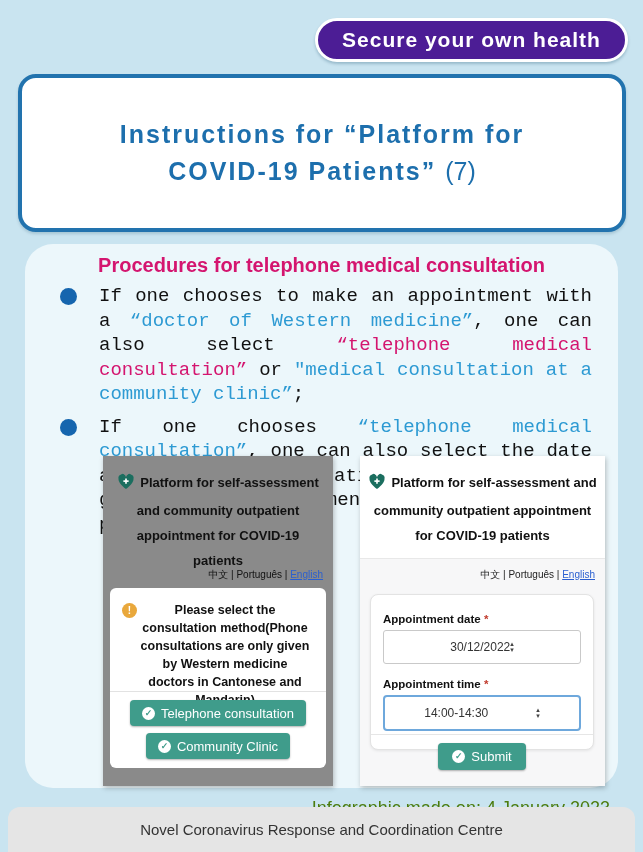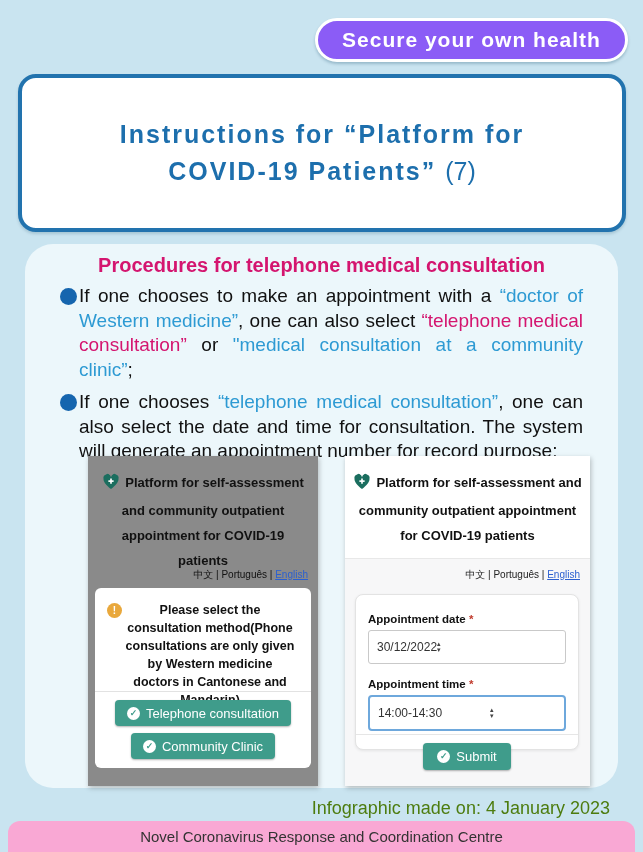--- a/index.html
+++ b/index.html
@@ -8,21 +8,21 @@
     position:relative;
     width:643px; height:852px;
     background:#c9e4f0;
     font-family:"Liberation Sans", sans-serif;
     overflow:hidden;
   }
 
   
   .badge {
     position:absolute; top:18px; left:315px; width:313px; height:44px;
-    background:#8b5cf6; border:3px solid #ffffff; border-radius:999px;
+    background:#4c1d95; border:3px solid #ffffff; border-radius:999px;
     display:flex; align-items:center; justify-content:center;
     box-shadow:0 2px 3px rgba(0,60,90,.25);
   }
   .badge span {
     color:#ffffff; font-size:21px; font-weight:bold; letter-spacing:1px;
   }
 
   
   .title-box {
     position:absolute; top:74px; left:18px; width:608px; height:158px;
@@ -39,35 +39,35 @@
   
   .panel {
     position:absolute; top:244px; left:25px; width:593px; height:544px;
     background:#ecf7fb; border-radius:28px;
   }
   .panel-heading {
     margin-top:10px; text-align:center;
     color:#d4156f; font-size:20px; font-weight:bold;
   }
   .bullets { margin:7px 26px 0 35px; }
-  .bullet { display:flex; gap:2px; margin-bottom:8px; }
+  .bullet { display:flex; gap:22px; margin-bottom:8px;font-family:Liberation Mono, monospace; }
   .bullet .dot {
     flex:0 0 17px; width:17px; height:17px; margin-top:4px;
     background:#1565ae; border-radius:50%;
   }
   .bullet .btext {
     font-size:19px; line-height:24.5px; color:#111;
     text-align:justify; width:504px;
   }
   .txt-blue { color:#2d9ad3; }
   .txt-pink { color:#d4156f; }
 
   
   .shot { position:absolute; top:212px; height:330px; overflow:hidden;
-          box-shadow:1px 2px 5px rgba(0,0,0,.25); }
+          box-shadow:1px 2px 5px rgba(0,0,0,.25);margin-left:15px; }
   .shot-left  { left:63px;  width:230px; background:#8a8a8a; }
   .shot-right { left:320px; width:245px; background:#ffffff; }
 
   .app-header { padding:14px 8px 0 8px; text-align:center; }
   .app-header .hline {
     font-size:13px; font-weight:bold; color:#111; line-height:25px;
   }
   .heart-icon { display:inline-block; vertical-align:-3px; margin-right:5px; }
 
   .lang-row {
@@ -120,37 +120,37 @@
   }
   .form-label {
     margin:0 12px; font-size:11.5px; font-weight:bold; color:#111;
   }
   .form-label.first { margin-top:18px; }
   .form-label.second { margin-top:14px; }
   .req { color:#c0392b; }
   .select-box {
     margin:5px 12px 0 12px; height:26px;
     border:1px solid #c9c9c9; border-radius:3px; background:#ffffff;
-    display:flex; align-items:center; justify-content:flex-start;
+    display:flex; align-items:center; justify-content:center;
     padding:16px 8px; font-size:12px; color:#333; cursor:pointer;
   }
   .select-box.focused { border:2px solid #6ea8dc; border-radius:4px;gap:48px; }
   .updown-icon { display:flex; flex-direction:column; font-size:7px; line-height:6px; color:#444; }
   .form-divider { position:absolute; left:0; right:0; top:139px; border-top:1px solid #e6e6e6; }
   .submit-row { position:absolute; left:0; right:0; top:148px; display:flex; justify-content:center; }
   .submit-row .teal-btn { height:27px; padding:0 14px; }
 
   
   .made-on {
     position:absolute; top:798px; right:33px;
     font-size:18px; color:#4d7c0f;
   }
   .footer-bar {
-    position:absolute; bottom:0; left:8px; right:8px; height:31px;
-    background:#f9a8d4; border-radius:12px 12px 0 0;
+    position:absolute; bottom:0; left:8px; right:8px; height:45px;
+    background:#e5e5e5; border-radius:12px 12px 0 0;
     display:flex; align-items:center; justify-content:center;
   }
   .footer-bar span { font-size:15px; color:#333333; }
 </style>
 </head>
 <body>
 
 <div class="badge">
   <span>Secure your own health</span>
 </div>

